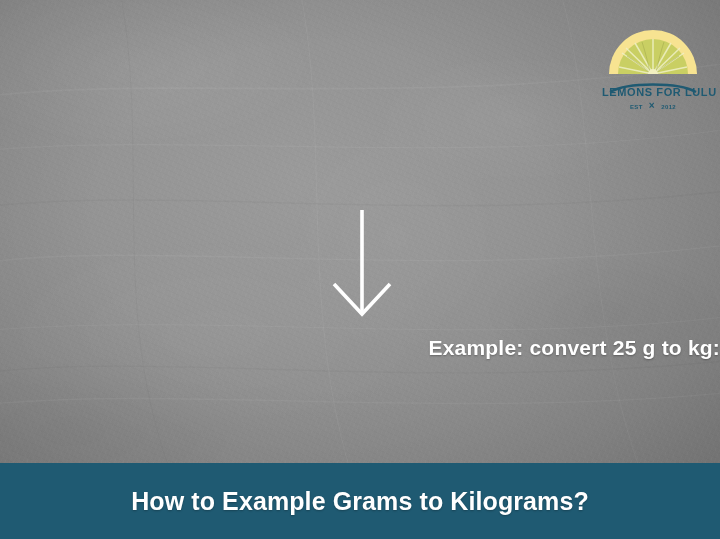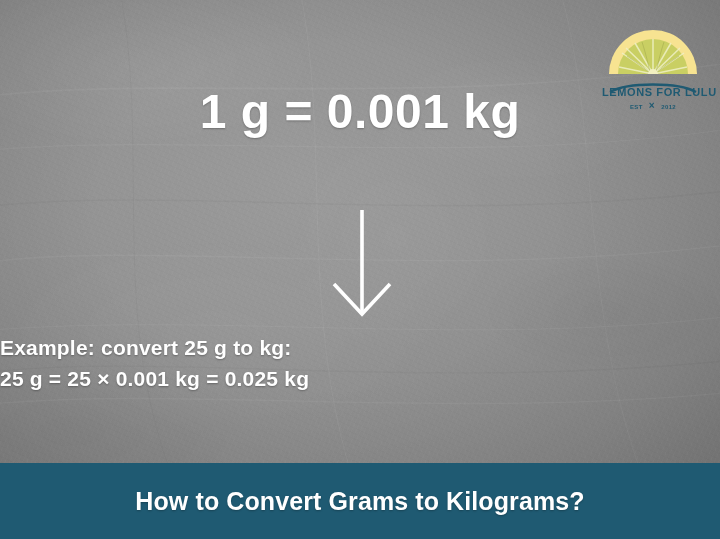--- a/index.html
+++ b/index.html
@@ -94,21 +94,21 @@
     width: 64px;
     height: 112px;
   }
 
   
   .example-block {
     position: absolute;
     left: 0;
     top: 332px;
     width: 720px;
-    text-align: left;
+    text-align: right;
   }
   .example-line {
     color: #ffffff;
     font-family: "Liberation Sans", sans-serif;
     font-weight: bold;
     font-size: 21px;
     line-height: 31px;
     letter-spacing: .2px;
     white-space: nowrap;
     text-shadow: 0 1px 2px rgba(0,0,0,.3);
@@ -211,30 +211,28 @@
     <div style="position:absolute;left:0;top:88px;width:102px;text-align:center;
                 font-family:'Liberation Sans',sans-serif;font-weight:bold;font-size:6px;
                 letter-spacing:.4px;color:#1f5a72;white-space:nowrap;">
       <span>EST</span>
       <span style="font-size:10px;padding:0 4px;">×</span>
       <span>2012</span>
     </div>
   </div>
 
   <div class="formula-block">
-    <div class="formula-line">1 g = 0.001 kg</div>
   </div>
 
   <svg class="arrow" viewBox="0 0 64 112">
     <path d="M32,2 L32,104" stroke="#ffffff" stroke-width="3.6" fill="none"></path>
     <path d="M4,76 L32,106 L60,76" stroke="#ffffff" stroke-width="3.6" fill="none" stroke-linecap="butt" stroke-linejoin="miter"></path>
   </svg>
 
   <div class="example-block">
     <div class="example-line">Example: convert 25 g to kg:</div>
-    <div class="example-line">25 g = 25 × 0.001 kg = 0.025 kg</div>
   </div>
 
   <div class="banner">
-    <div class="banner-title">How to Convert Grams to Kilograms?</div>
+    <div class="banner-title">How to Example Grams to Kilograms?</div>
   </div>
 
 </div>
 
 </body></html>

